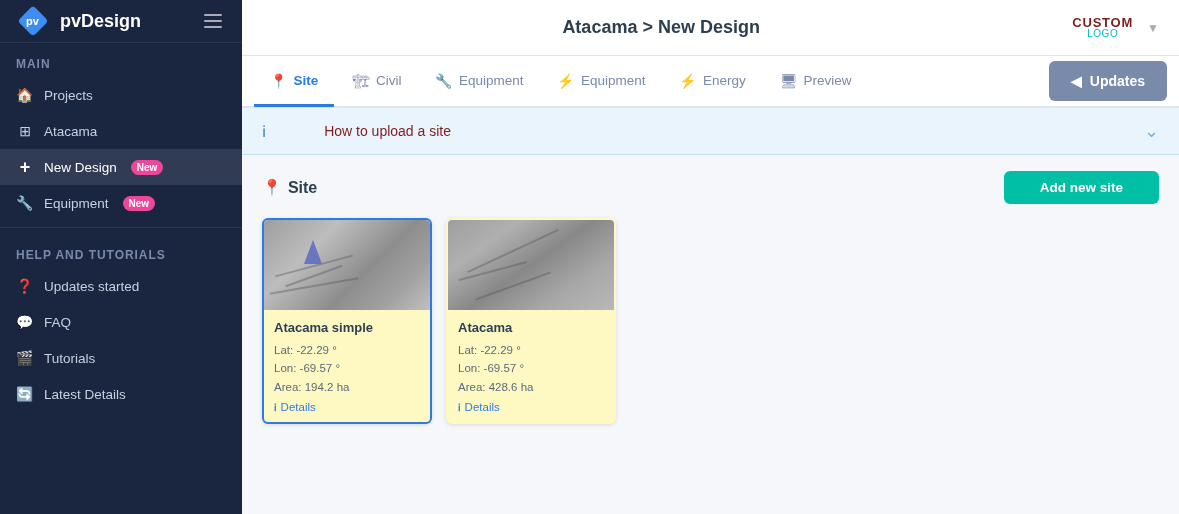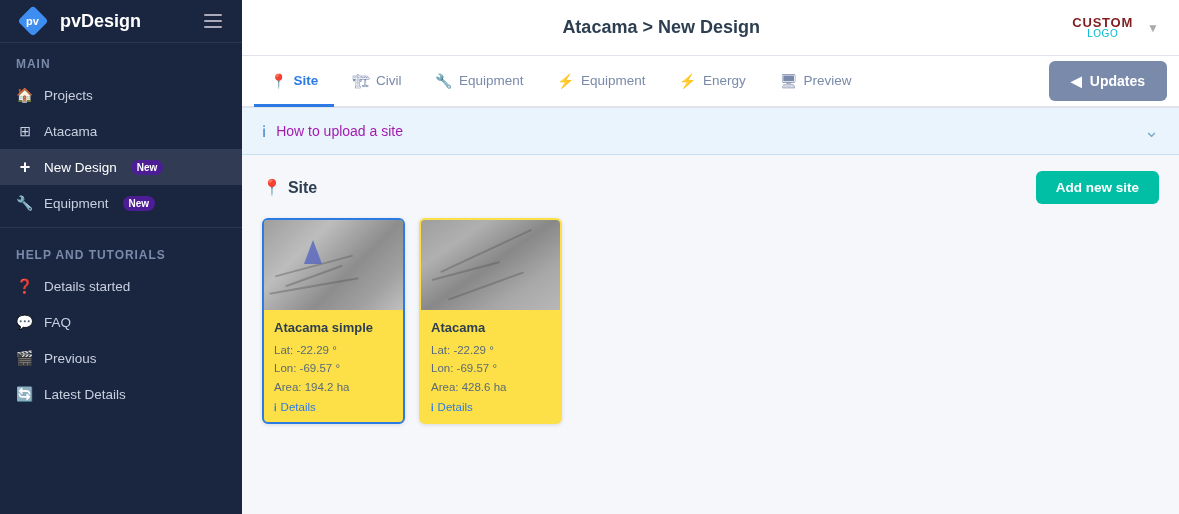--- a/index.html
+++ b/index.html
@@ -80,21 +80,21 @@
       font-size: 14px;
     }
     .badge {
       font-size: 10px;
       font-weight: 700;
       padding: 2px 6px;
       border-radius: 10px;
       margin-left: 4px;
     }
     .badge-new {
-      background: #4c1d95;
+      background: #ec4899;
       color: #fff;
     }
     .sidebar-divider {
       height: 1px;
       background: rgba(255,255,255,0.08);
       margin: 6px 0;
     }
 
     
     .main-area {
@@ -235,22 +235,23 @@
       cursor: pointer;
     }
     .info-icon {
       color: #3b82c4;
       font-size: 16px;
       flex-shrink: 0;
     }
     .info-text {
       flex: 1;
       font-size: 14px;
-      color: #a21caf;
+      color: #7f1d1d;
       font-weight: 500;
+      margin-left: 48px;
     }
     .info-chevron {
       color: #7aabcc;
       font-size: 18px;
     }
 
     
     .site-section {
       padding: 16px 20px;
     }
@@ -270,37 +271,37 @@
     }
     .site-pin-icon {
       color: #e74c6a;
       font-size: 16px;
     }
     .btn-add-site {
       background: #00bfa5;
       color: #fff;
       border: none;
       border-radius: 6px;
-      padding: 9px 20px;
+      padding: 9px 36px;
       font-size: 13.5px;
       font-weight: 600;
       cursor: pointer;
     }
 
     
     .site-cards {
       display: flex;
       gap: 14px;
       flex-wrap: wrap;
     }
     .site-card {
-      background: #fde047;
+      background: #fef9c3;
       border-radius: 6px;
       box-shadow: 0 1px 4px rgba(0,0,0,0.12);
-      width: 143px;
+      width: 170px;
       overflow: hidden;
       cursor: pointer;
       border: 2px solid transparent;
       transition: border-color 0.15s;
     }
     .site-card.selected {
       border-color: #2c7be5;
     }
     .site-card-thumb {
       width: 100%;
@@ -398,29 +399,29 @@
     <span class="icon">🔧</span>
     <span>Equipment</span>
     <span class="badge badge-new">New</span>
   </div>
 
   <div class="sidebar-divider"></div>
   <div class="sidebar-section-label">HELP AND TUTORIALS</div>
 
   <div class="sidebar-item">
     <span class="icon">❓</span>
-    <span>Details started</span>
+    <span>Updates started</span>
   </div>
   <div class="sidebar-item">
     <span class="icon">💬</span>
     <span>FAQ</span>
   </div>
   <div class="sidebar-item">
     <span class="icon">🎬</span>
-    <span>Previous</span>
+    <span>Tutorials</span>
   </div>
   <div class="sidebar-item">
     <span class="icon">🔄</span>
     <span>Latest Details</span>
   </div>
 </div>
 
 <div class="main-area">
 
   <div class="top-header">

